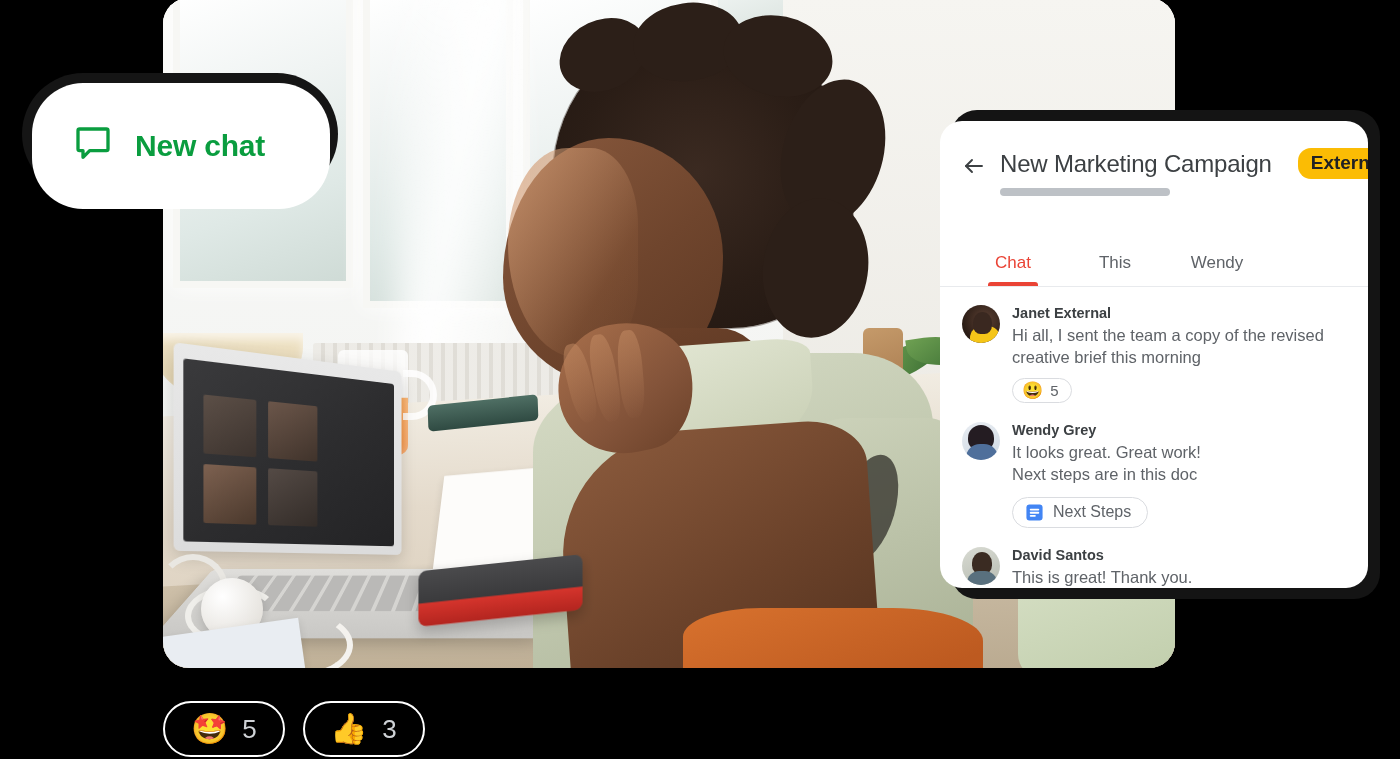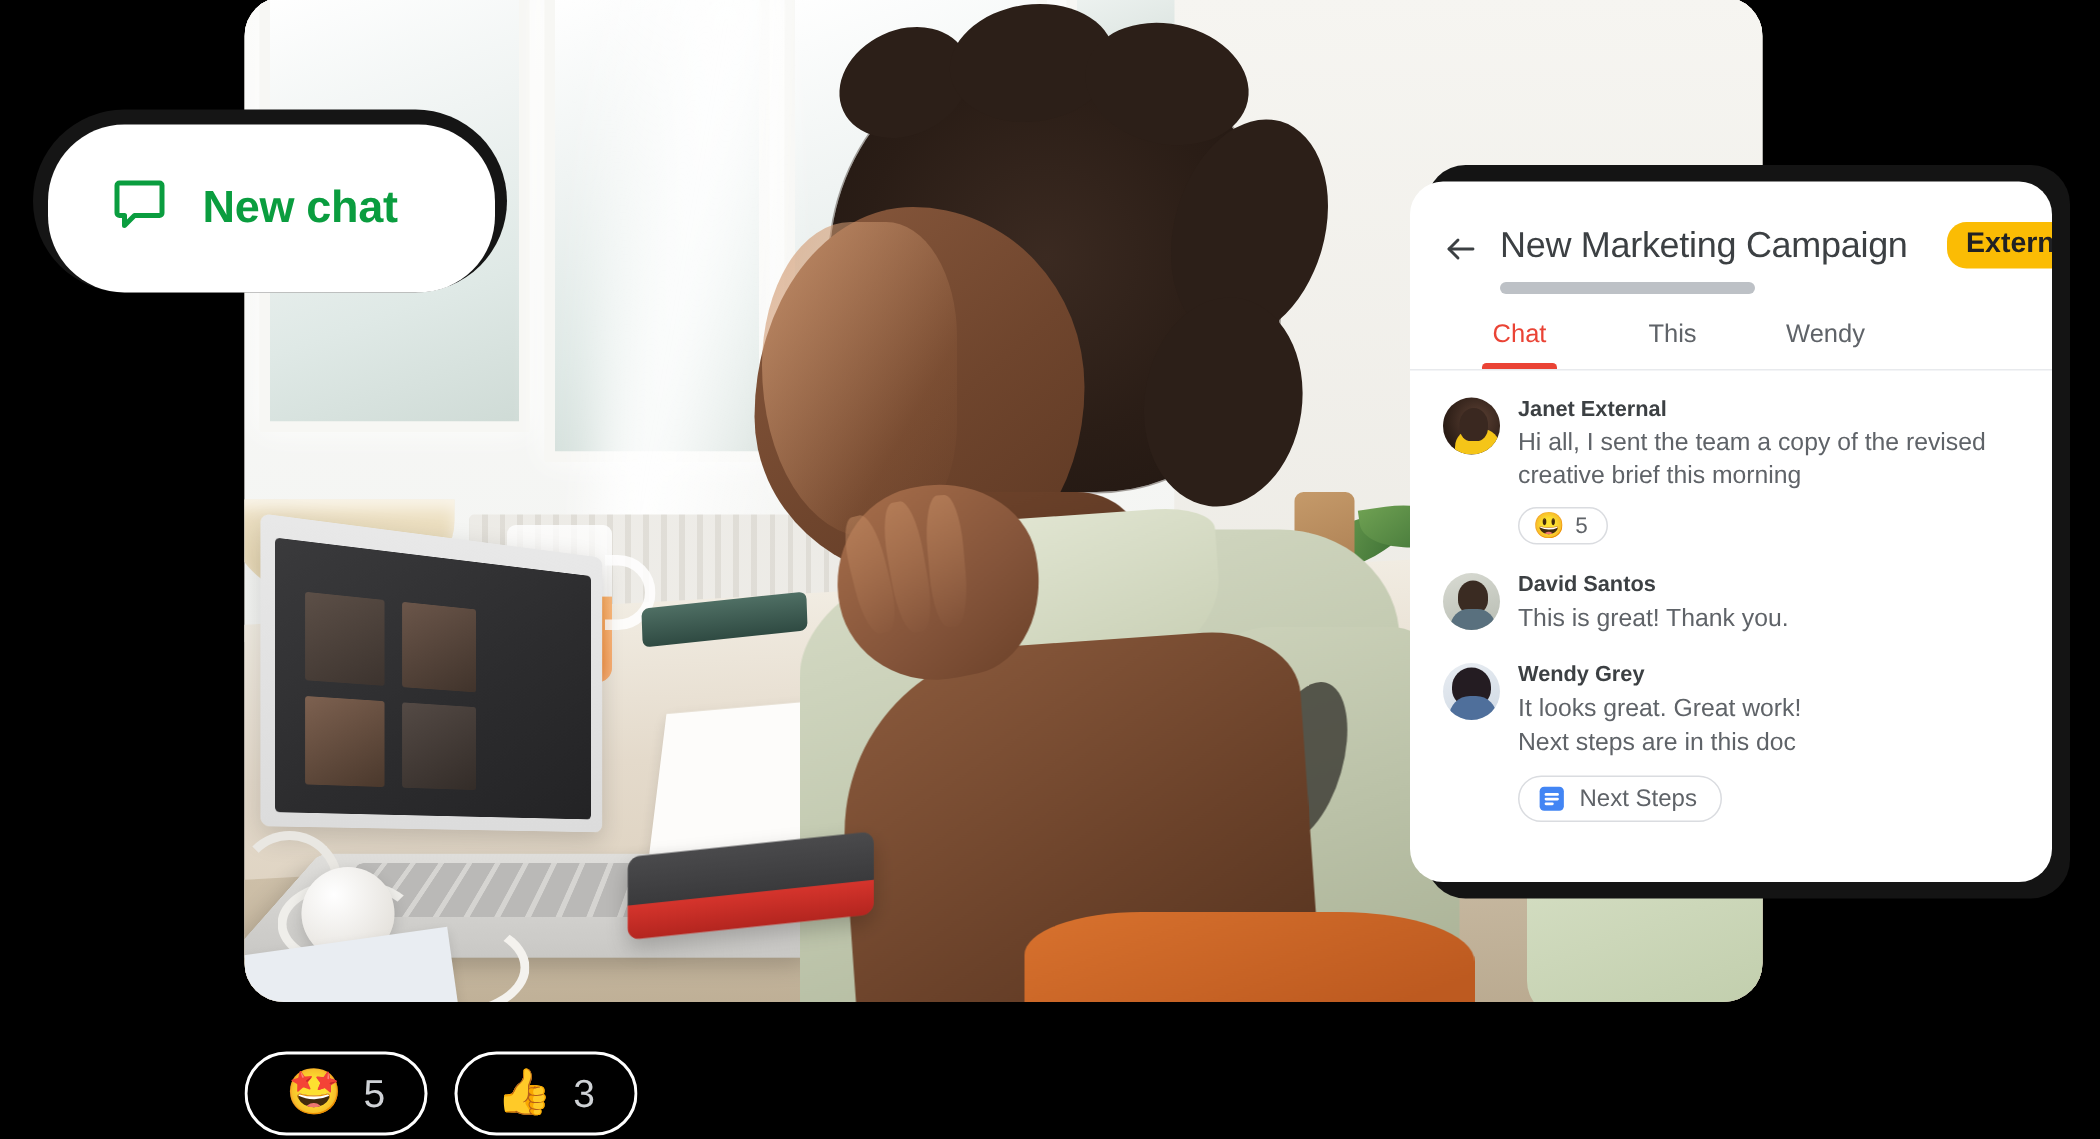--- a/index.html
+++ b/index.html
@@ -290,21 +290,21 @@
   .newchat-shadow {
     position: absolute;
     left: 22px; top: 73px;
     width: 316px; height: 122px;
     background: #151515;
     border-radius: 61px;
   }
   .newchat-pill {
     position: absolute;
     left: 32px; top: 83px;
-    width: 298px; height: 112px;
+    width: 298px; height: 126px;
     background: #ffffff;
     border-radius: 51px;
     display: flex;
     align-items: center;
     gap: 22px;
     padding-left: 41px;
   }
   .newchat-label {
     color: #0a9d3f;
     font-size: 30px;
@@ -372,20 +372,21 @@
     margin-top: 17px;
     border-bottom: 1px solid #e8eaed;
   }
   .tab {
     font-size: 17px;
     color: #5f6368;
     padding: 0 0 13px 0;
     width: 102px;
     text-align: center;
     position: relative;
+    margin-top: 40px;
   }
   .tab.active { color: #ea4335; }
   .tab.active::after {
     content: "";
     position: absolute;
     left: 26px; right: 26px; bottom: 0;
     height: 4px;
     background: #ea4335;
     border-radius: 3px 3px 0 0;
   }
@@ -607,47 +608,47 @@
           <div class="msg-name">Janet External</div>
           <div class="msg-text">Hi all, I sent the team a copy of the revised creative brief this morning</div>
           <div class="reaction-pill">
             <span class="reaction-emoji">😃</span>
             <span class="reaction-count">5</span>
           </div>
         </div>
       </div>
 
       <div class="msg">
-        <div class="avatar av-david"></div>
-        <div class="msg-body">
-          <div class="msg-name">David Santos</div>
-          <div class="msg-text">This is great! Thank you.</div>
-        </div>
-      </div>
-
-      <div class="msg">
         <div class="avatar av-wendy"></div>
         <div class="msg-body">
           <div class="msg-name">Wendy Grey</div>
           <div class="msg-text">It looks great. Great work!
 Next steps are in this doc</div>
           <div class="doc-chip">
             <span class="doc-icon">
               <svg width="19" height="19" viewBox="0 0 20 20">
                 <rect x="1.5" y="1.5" width="17" height="17" rx="3.2" fill="#4285f4"></rect>
                 <rect x="5" y="6" width="10" height="1.9" rx="0.95" fill="#ffffff"></rect>
                 <rect x="5" y="9.3" width="10" height="1.9" rx="0.95" fill="#ffffff"></rect>
                 <rect x="5" y="12.6" width="6.4" height="1.9" rx="0.95" fill="#ffffff"></rect>
               </svg>
             </span>
             <span class="doc-chip-label">Next Steps</span>
           </div>
         </div>
       </div>
 
+      <div class="msg">
+        <div class="avatar av-david"></div>
+        <div class="msg-body">
+          <div class="msg-name">David Santos</div>
+          <div class="msg-text">This is great! Thank you.</div>
+        </div>
+      </div>
+
     </div>
   </div>
 
   <div class="bottom-pills">
     <div class="bpill">
       <span class="bpill-emoji">🤩</span>
       <span class="bpill-count">5</span>
     </div>
     <div class="bpill">
       <span class="bpill-emoji">👍</span>

